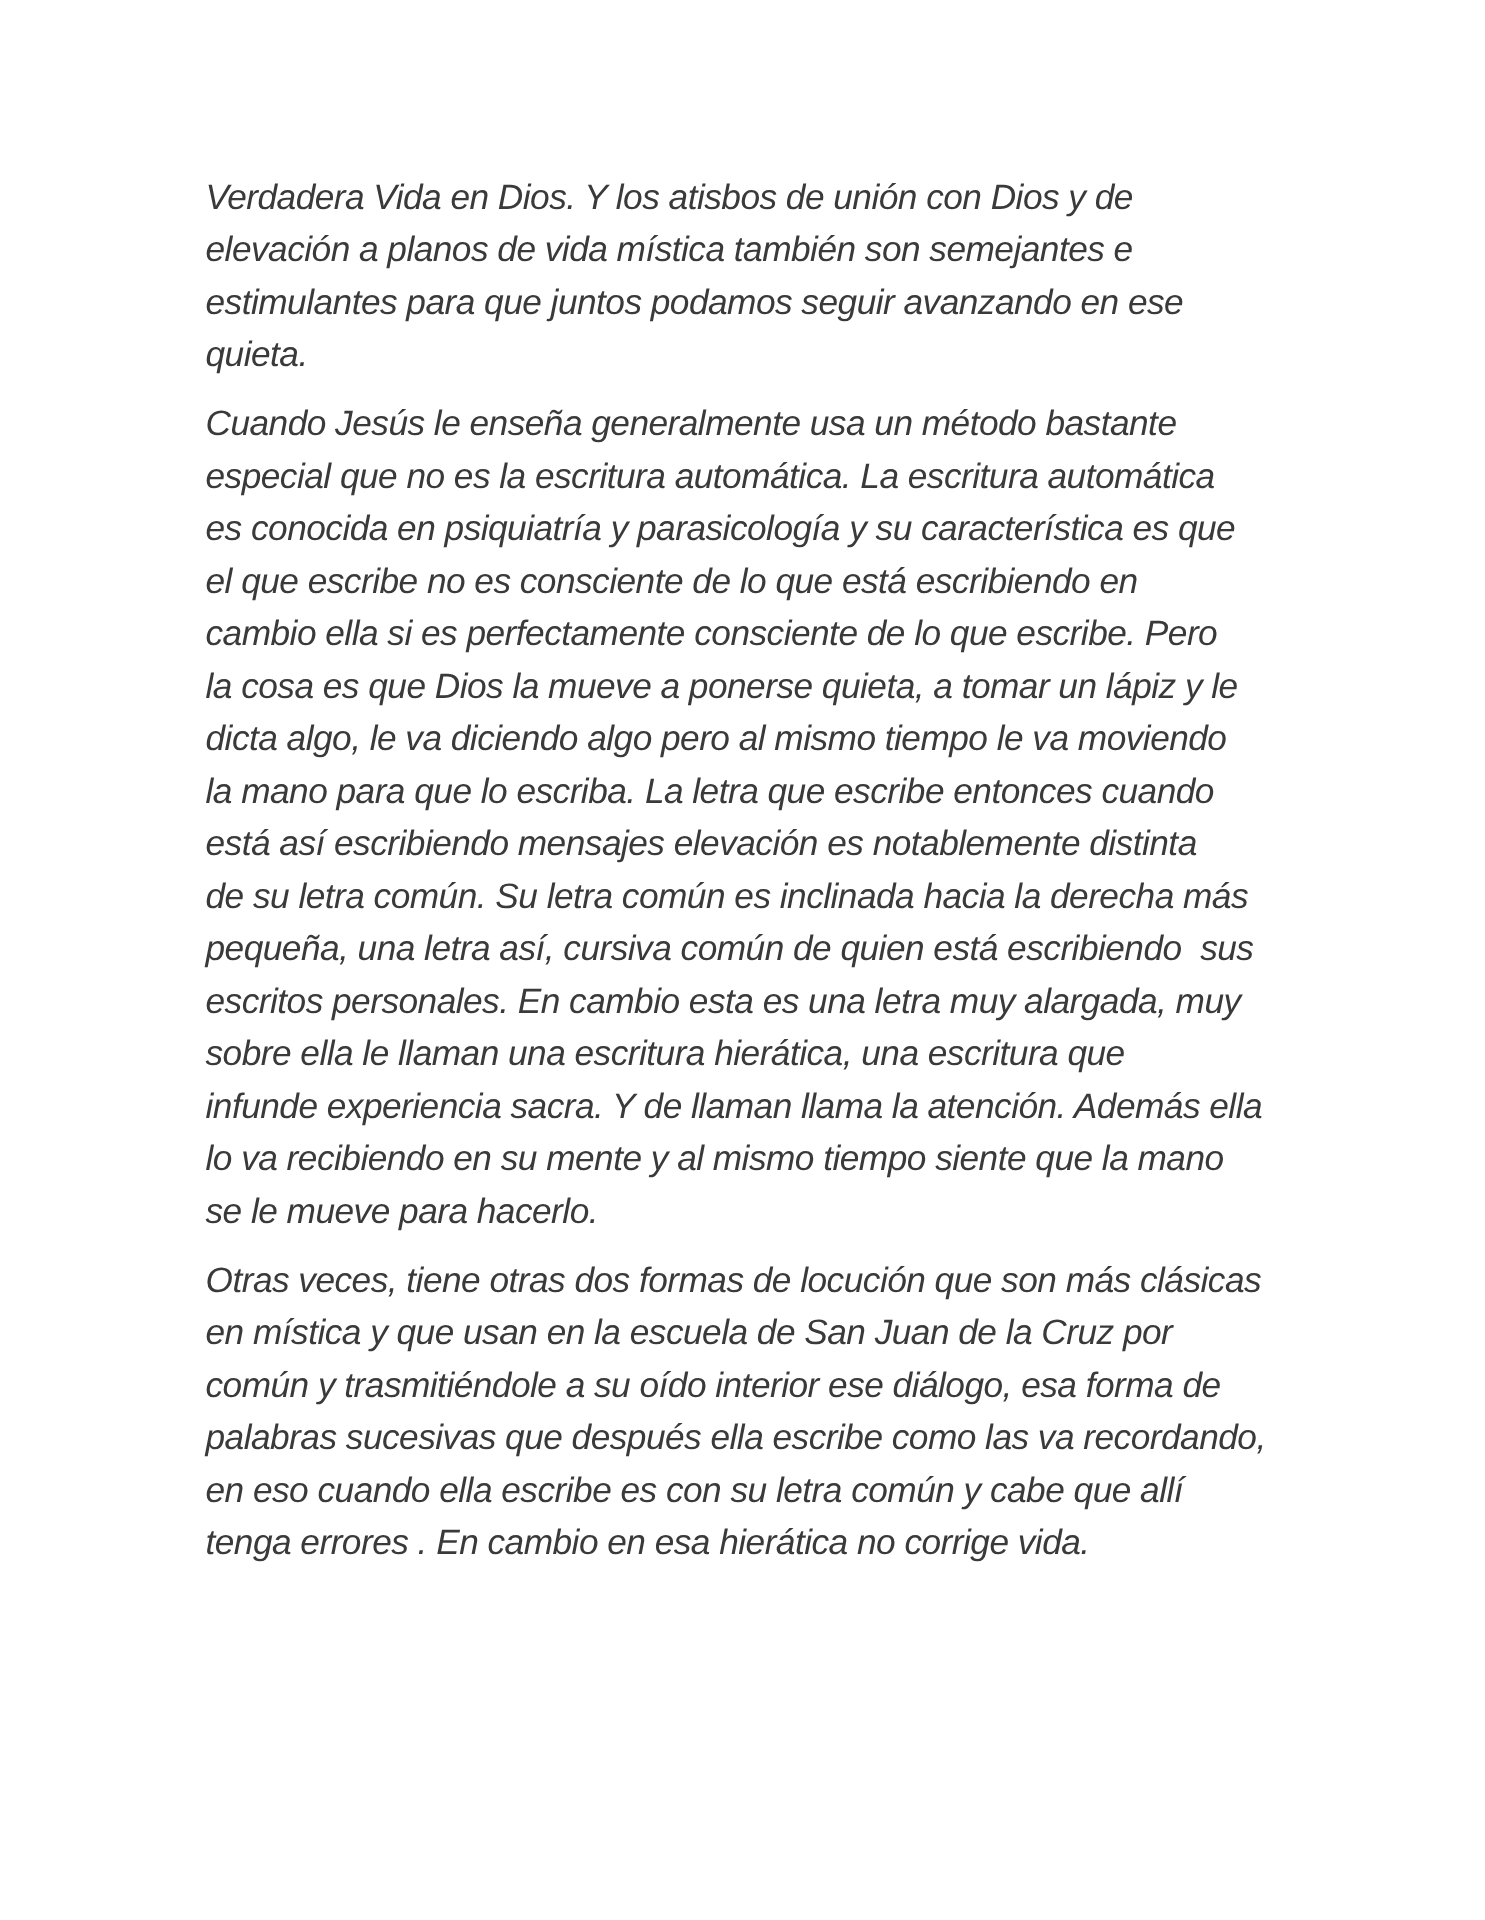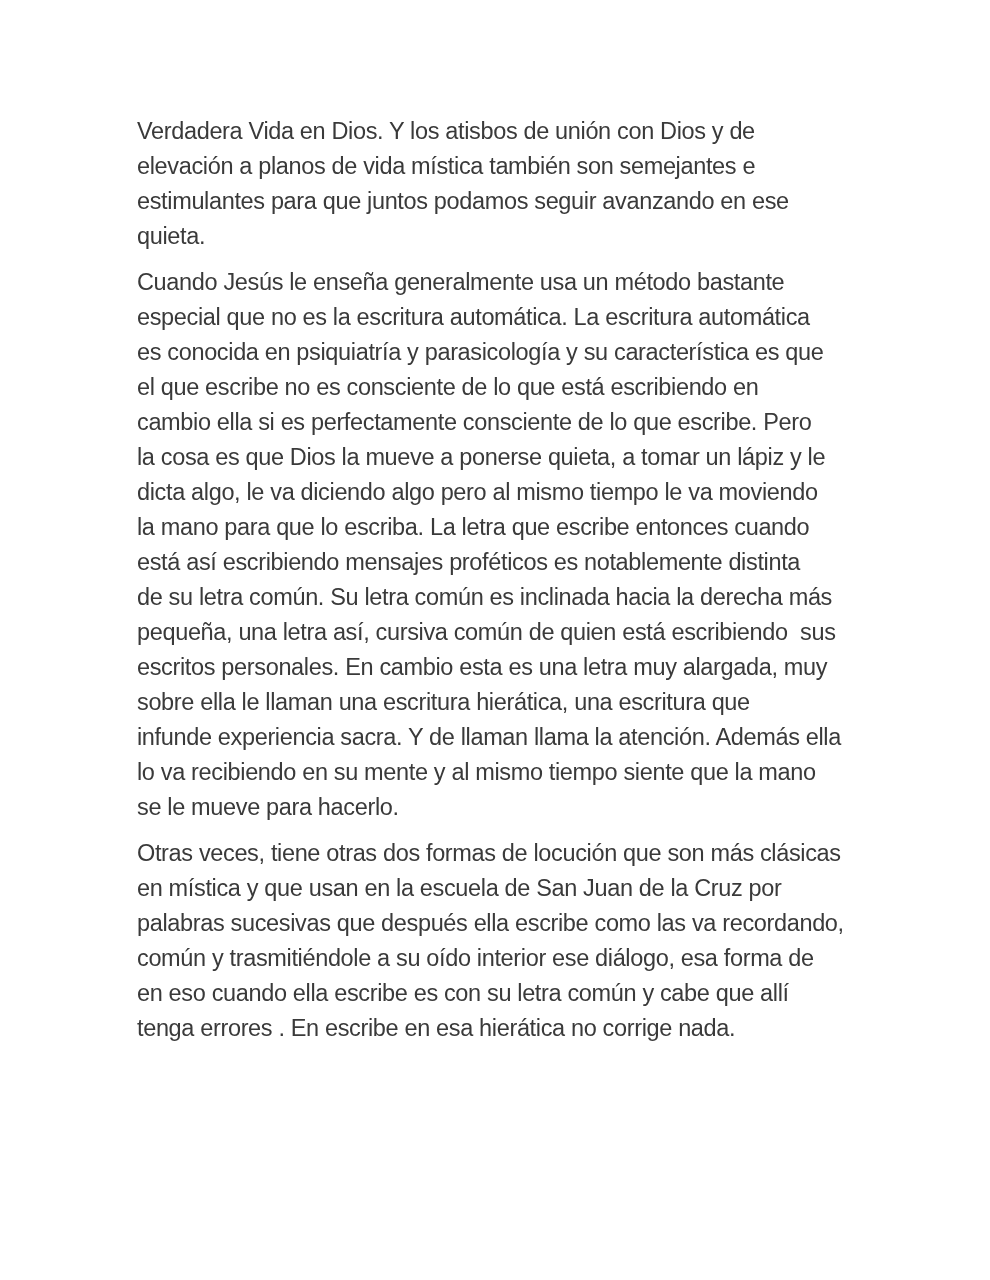--- a/index.html
+++ b/index.html
@@ -20,20 +20,21 @@
     top: 114px;
     width: 730px;
     color: #3a3a3a;
     font-family: "Liberation Sans", sans-serif;
     font-size: 23.5px;
     line-height: 35px;
     letter-spacing: -0.35px;
   }
   .paragraph {
     margin: 0 0 11px 0;
+    font-style: italic;
   }
   .line {
     white-space: pre;
   }
 </style>
 </head>
 <body>
 
 <div class="page">
   <div class="text-block">
@@ -45,31 +46,31 @@
       </div>
       <div class="paragraph">
         <div class="line">Cuando Jesús le enseña generalmente usa un método bastante</div>
         <div class="line">especial que no es la escritura automática. La escritura automática</div>
         <div class="line">es conocida en psiquiatría y parasicología y su característica es que</div>
         <div class="line">el que escribe no es consciente de lo que está escribiendo en</div>
         <div class="line">cambio ella si es perfectamente consciente de lo que escribe. Pero</div>
         <div class="line">la cosa es que Dios la mueve a ponerse quieta, a tomar un lápiz y le</div>
         <div class="line">dicta algo, le va diciendo algo pero al mismo tiempo le va moviendo</div>
         <div class="line">la mano para que lo escriba. La letra que escribe entonces cuando</div>
-        <div class="line">está así escribiendo mensajes proféticos es notablemente distinta</div>
+        <div class="line">está así escribiendo mensajes elevación es notablemente distinta</div>
         <div class="line">de su letra común. Su letra común es inclinada hacia la derecha más</div>
         <div class="line">pequeña, una letra así, cursiva común de quien está escribiendo  sus</div>
         <div class="line">escritos personales. En cambio esta es una letra muy alargada, muy</div>
         <div class="line">sobre ella le llaman una escritura hierática, una escritura que</div>
         <div class="line">infunde experiencia sacra. Y de llaman llama la atención. Además ella</div>
         <div class="line">lo va recibiendo en su mente y al mismo tiempo siente que la mano</div>
         <div class="line">se le mueve para hacerlo.</div>
       </div>
       <div class="paragraph">
         <div class="line">Otras veces, tiene otras dos formas de locución que son más clásicas</div>
         <div class="line">en mística y que usan en la escuela de San Juan de la Cruz por</div>
+        <div class="line">común y trasmitiéndole a su oído interior ese diálogo, esa forma de</div>
         <div class="line">palabras sucesivas que después ella escribe como las va recordando,</div>
-        <div class="line">común y trasmitiéndole a su oído interior ese diálogo, esa forma de</div>
         <div class="line">en eso cuando ella escribe es con su letra común y cabe que allí</div>
-        <div class="line">tenga errores . En escribe en esa hierática no corrige nada.</div>
+        <div class="line">tenga errores . En cambio en esa hierática no corrige vida.</div>
       </div>
     </div>
 </div>
 
 </body></html>

